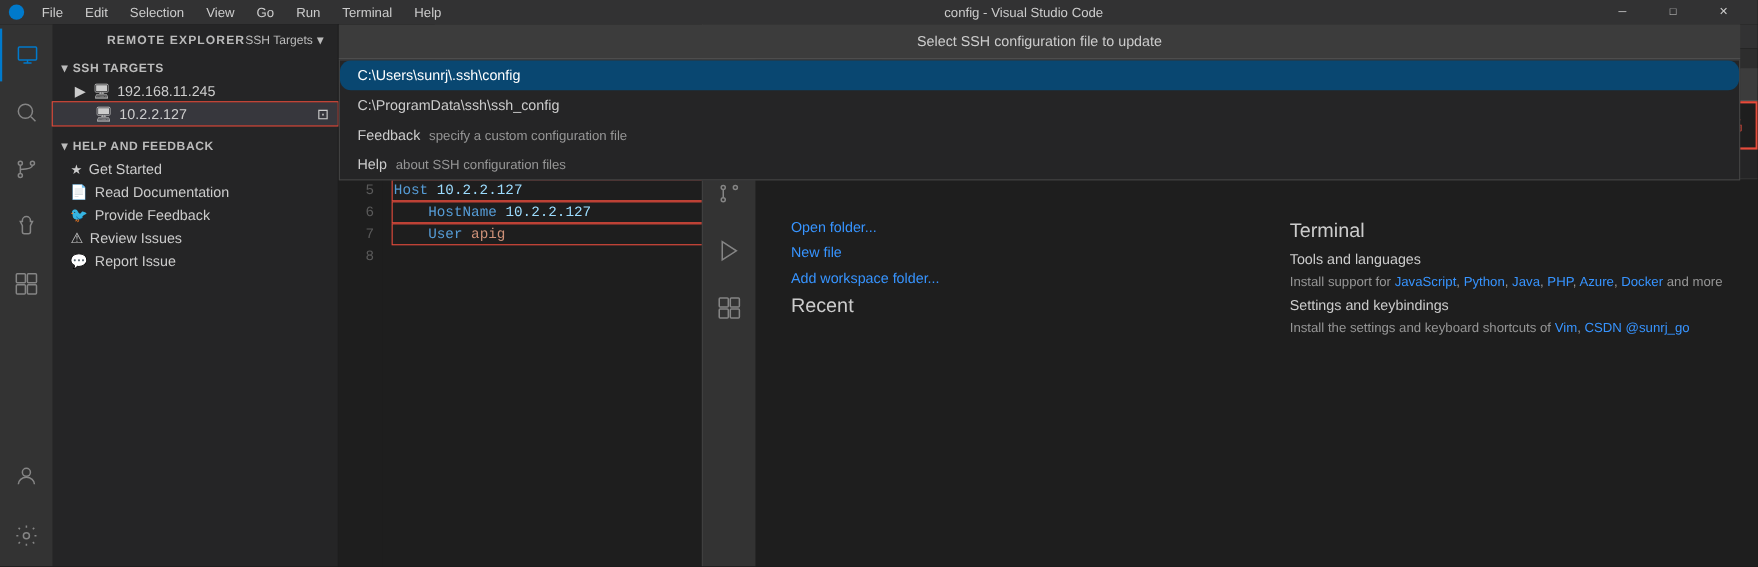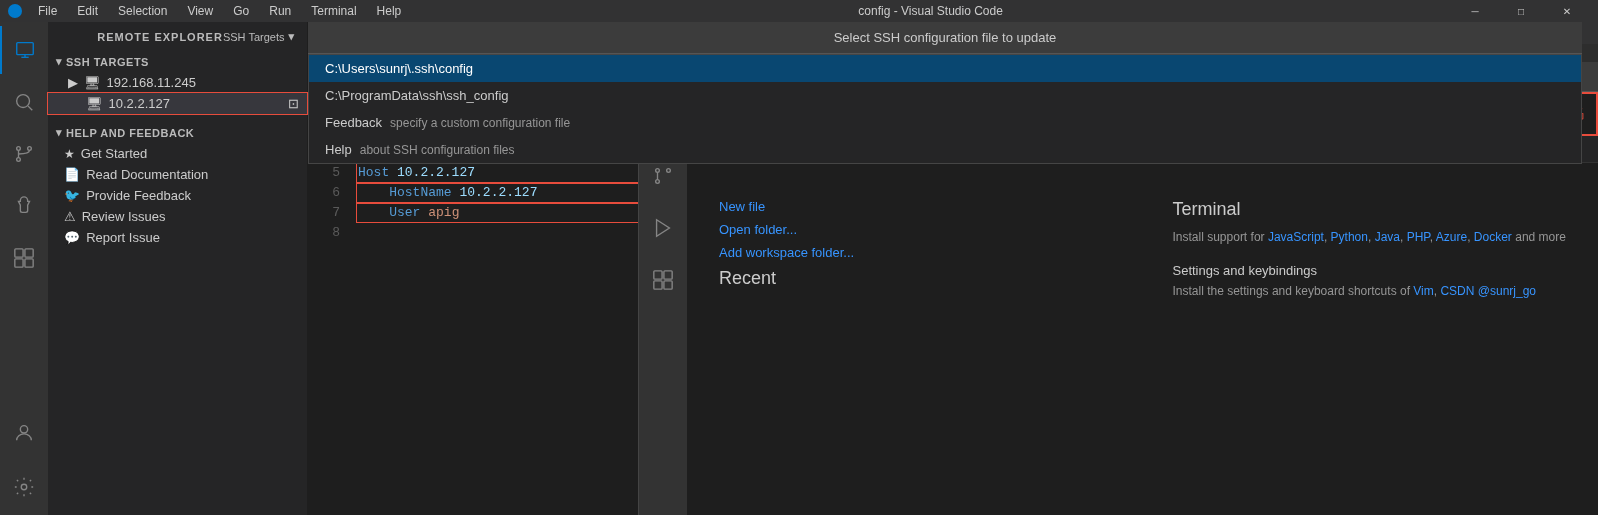--- a/index.html
+++ b/index.html
@@ -253,20 +253,21 @@
       border: 1px solid #454545;
     }
     .dropdown-item {
       padding: 6px 16px;
       cursor: pointer;
       font-size: 13px;
       color: #cccccc;
       display: flex;
       align-items: center;
       gap: 8px;
+      border-radius: 10px;
     }
     .dropdown-item.selected { background: #094771; color: #ffffff; }
     .dropdown-item .item-desc { color: #969696; font-size: 12px; }
 
     
     .second-window {
       position: absolute;
       top: 0; right: 0;
       width: 960px;
       height: 515px;
@@ -720,40 +721,41 @@
             <div class="password-title-bar">Enter password for apig@10.2.2.127</div>
             <div class="password-input-area" style="position:relative;">
               <input type="password" class="password-input" style="flex: 1 1 0%;">
               <span style="color:#e74c3c;font-size:13px;margin-left:12px;white-space:nowrap;">输入密码</span>
             </div>
             <div class="password-hint">Press 'Enter' to confirm your input or 'Escape' to cancel</div>
           </div>
 
           <div class="welcome-content" style="padding-top: 120px;">
             <div class="welcome-left">
+              <a class="welcome-link">Open folder...</a>
               <a class="welcome-link">New file</a>
-              <a class="welcome-link">Open folder...</a>
               <a class="welcome-link">Add workspace folder...</a>
               <div style="margin-top:4px;">
                 <div class="recent-title">Recent</div>
               </div>
             </div>
             <div class="welcome-right">
               <div class="welcome-customize-title">Terminal</div>
+              <div class="welcome-subtitle">Tools and languages</div>
               <div class="welcome-desc">
                 <span>Install support for </span>
                 <a>JavaScript</a>,
                 <a>Python</a>,
                 <a>Java</a>,
                 <a>PHP</a>,
                 <a>Azure</a>,
                 <a>Docker</a>
                 <span>and more</span>
               </div>
-              <div style="margin-top:16px;">
+              <div style="margin-top:4px;">
                 <div class="welcome-subtitle">Settings and keybindings</div>
                 <div class="welcome-desc">
                   <span>Install the settings and keyboard shortcuts of </span>
                   <a style="color:#3794ff;">Vim</a>,
                   <a style="color:#3794ff;">CSDN @sunrj_go</a>
                 </div>
               </div>
             </div>
           </div>
         </div>

